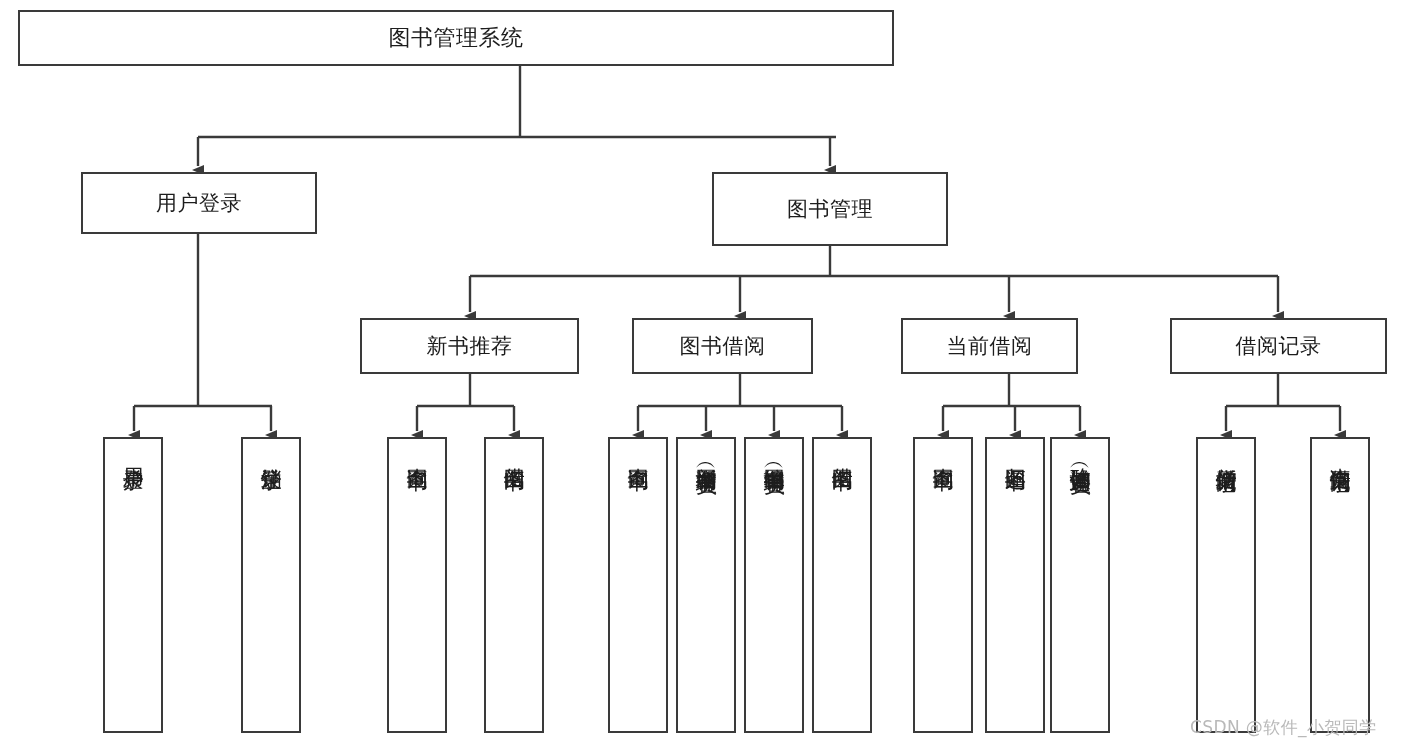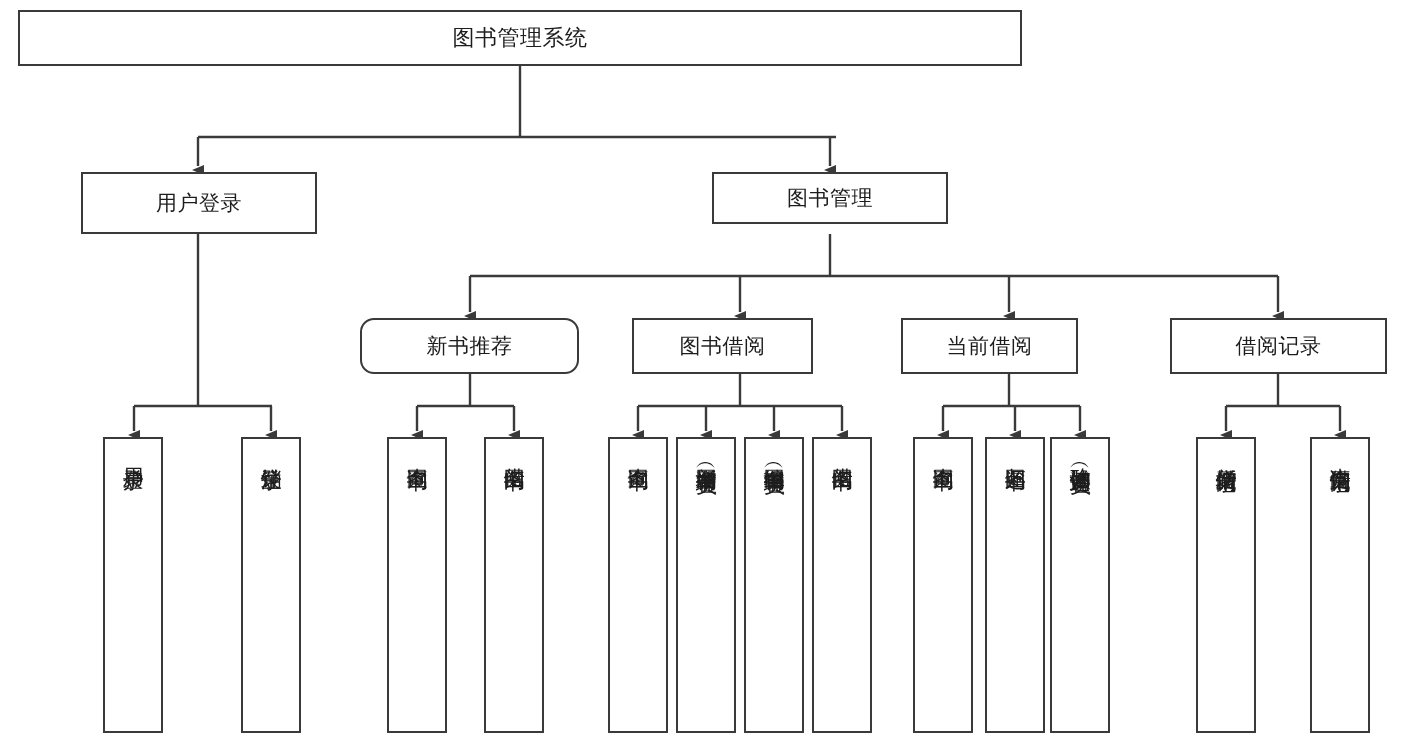--- a/index.html
+++ b/index.html
@@ -115,32 +115,32 @@
       <path d="M1015,406 L1015,431" marker-end="url(#arrow)"></path>
       <path d="M1080,406 L1080,431" marker-end="url(#arrow)"></path>
 
       <path d="M1278,374 L1278,406"></path>
       <path d="M1226,406 L1340,406"></path>
       <path d="M1226,406 L1226,431" marker-end="url(#arrow)"></path>
       <path d="M1340,406 L1340,431" marker-end="url(#arrow)"></path>
     </g>
   </svg>
 
-  <div class="node root" style="left:18px; top:10px; width:1004px; height:56px;">
+  <div class="node root" style="left:18px; top:10px; width:876px; height:56px;">
     <span class="label">图书管理系统</span>
   </div>
 
   <div class="node" style="left:81px; top:172px; width:236px; height:62px;">
     <span class="label">用户登录</span>
   </div>
-  <div class="node" style="left:712px; top:172px; width:236px; height:52px;">
+  <div class="node" style="left:712px; top:172px; width:236px; height:74px;">
     <span class="label">图书管理</span>
   </div>
 
-  <div class="node" style="left:360px; top:318px; width:219px; height:56px;border-radius:14px;">
+  <div class="node" style="left:360px; top:318px; width:219px; height:56px;">
     <span class="label">新书推荐</span>
   </div>
   <div class="node" style="left:632px; top:318px; width:181px; height:56px;">
     <span class="label">图书借阅</span>
   </div>
   <div class="node" style="left:901px; top:318px; width:177px; height:56px;">
     <span class="label">当前借阅</span>
   </div>
   <div class="node" style="left:1170px; top:318px; width:217px; height:56px;">
     <span class="label">借阅记录</span>
@@ -183,14 +183,15 @@
     <span class="label">确认归还（管理员）</span>
   </div>
 
   <div class="node vertical" style="left:1196px; top:437px; width:60px; height:296px;">
     <span class="label">新增借阅记录</span>
   </div>
   <div class="node vertical" style="left:1310px; top:437px; width:60px; height:296px;">
     <span class="label">查询借阅记录</span>
   </div>
 
+  <div class="watermark" style="left:1190px; top:716px;">CSDN @软件_小贺同学</div>
 
 </div>
 
 </body></html>

